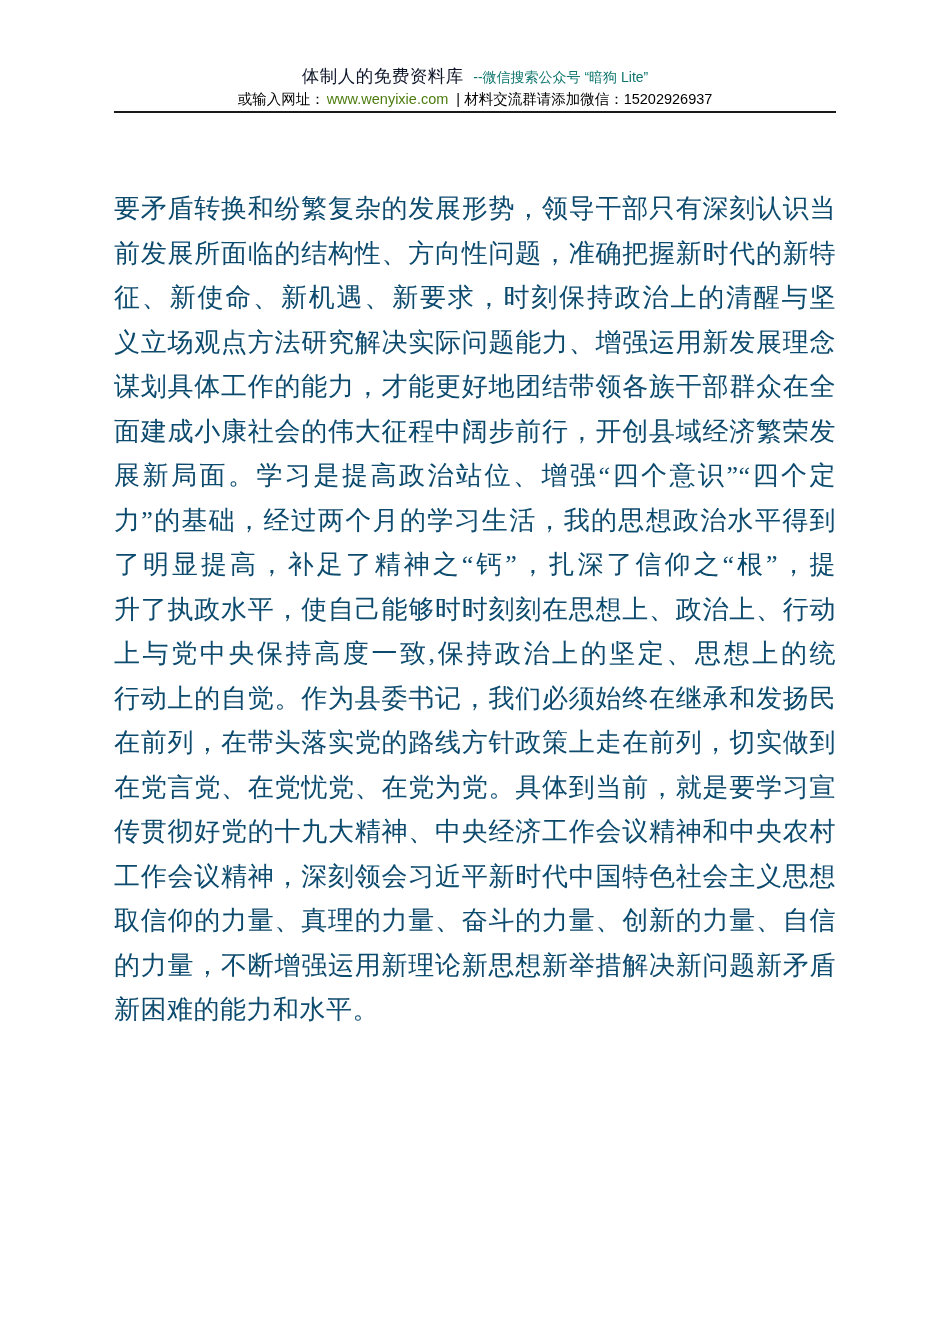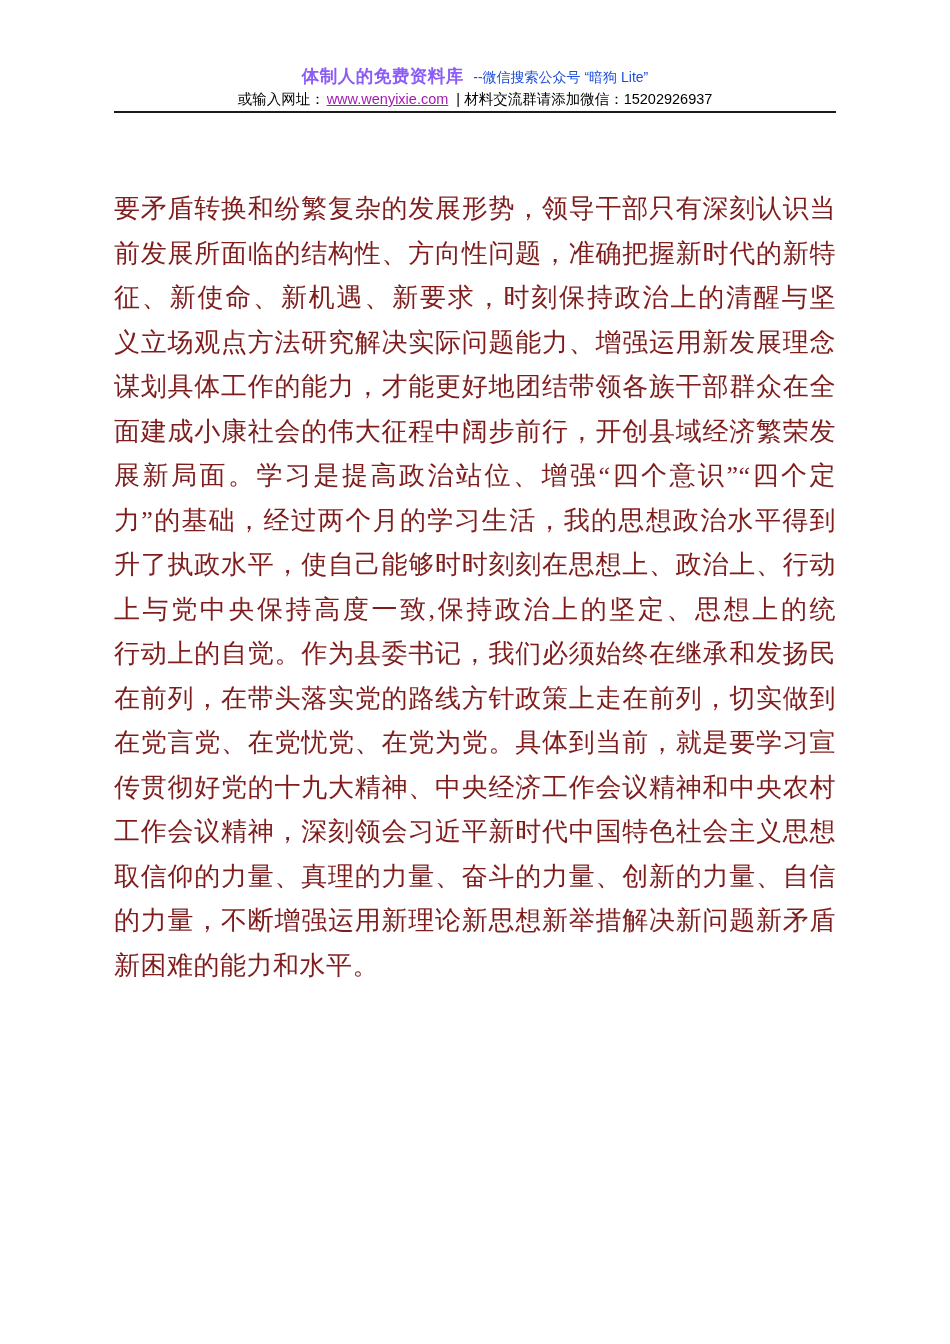--- a/index.html
+++ b/index.html
@@ -19,55 +19,54 @@
   
   .header {
     padding-top: 64px;
     text-align: center;
   }
   .h-line1 {
     line-height: 24px;
     white-space: nowrap;
   }
   .brand {
-    color: #8b5cf6;
-    font-weight: bold;
+    color: #0f172a;
+    font-weight: normal;
     font-size: 17.5px;
     letter-spacing: 0.5px;
   }
   .tagline {
-    color: #1d4ed8;
+    color: #0f766e;
     font-size: 14px;
     margin-left: 5px;
   }
   .h-line2 {
     line-height: 20px;
     font-size: 14.5px;
     white-space: nowrap;
   }
   .url-link {
-    color: #a21caf;
-    text-decoration: underline;
+    color: #4d7c0f;
     cursor: pointer;
     margin: 0 4px 0 2px;
   }
   .divider {
     width: 722px;
     margin: 2px auto 0 auto;
     border: 0;
     border-top: 2px solid #1a1a1a;
     height: 0;
   }
   
   .doc-body {
     width: 722px;
     margin: 74px auto 0 auto;
     font-family: "Liberation Serif", "DejaVu Serif", serif;
     font-size: 26px;
-    color: #7f1d1d;
+    color: #0c4a6e;
   }
   .line {
     line-height: 44.5px;
     height: 44.5px;
     letter-spacing: 0.5px;
     text-align: justify;
     text-align-last: justify;
     text-justify: inter-character;
     white-space: normal;
     overflow: hidden;
@@ -96,20 +95,21 @@
 
   <div class="doc-body">
     <div class="line">要矛盾转换和纷繁复杂的发展形势，领导干部只有深刻认识当</div>
     <div class="line">前发展所面临的结构性、方向性问题，准确把握新时代的新特</div>
     <div class="line">征、新使命、新机遇、新要求，时刻保持政治上的清醒与坚定，</div>
     <div class="line">义立场观点方法研究解决实际问题能力、增强运用新发展理念</div>
     <div class="line">谋划具体工作的能力，才能更好地团结带领各族干部群众在全</div>
     <div class="line">面建成小康社会的伟大征程中阔步前行，开创县域经济繁荣发</div>
     <div class="line">展新局面。学习是提高政治站位、增强“四个意识”“四个定</div>
     <div class="line">力”的基础，经过两个月的学习生活，我的思想政治水平得到</div>
+    <div class="line">了明显提高，补足了精神之“钙”，扎深了信仰之“根”，提</div>
     <div class="line">升了执政水平，使自己能够时时刻刻在思想上、政治上、行动</div>
     <div class="line">上与党中央保持高度一致,保持政治上的坚定、思想上的统一、</div>
     <div class="line">行动上的自觉。作为县委书记，我们必须始终在继承和发扬民</div>
     <div class="line">在前列，在带头落实党的路线方针政策上走在前列，切实做到</div>
     <div class="line">在党言党、在党忧党、在党为党。具体到当前，就是要学习宣</div>
     <div class="line">传贯彻好党的十九大精神、中央经济工作会议精神和中央农村</div>
     <div class="line">工作会议精神，深刻领会习近平新时代中国特色社会主义思想</div>
     <div class="line">取信仰的力量、真理的力量、奋斗的力量、创新的力量、自信</div>
     <div class="line">的力量，不断增强运用新理论新思想新举措解决新问题新矛盾</div>
     <div class="line last">新困难的能力和水平。</div>

